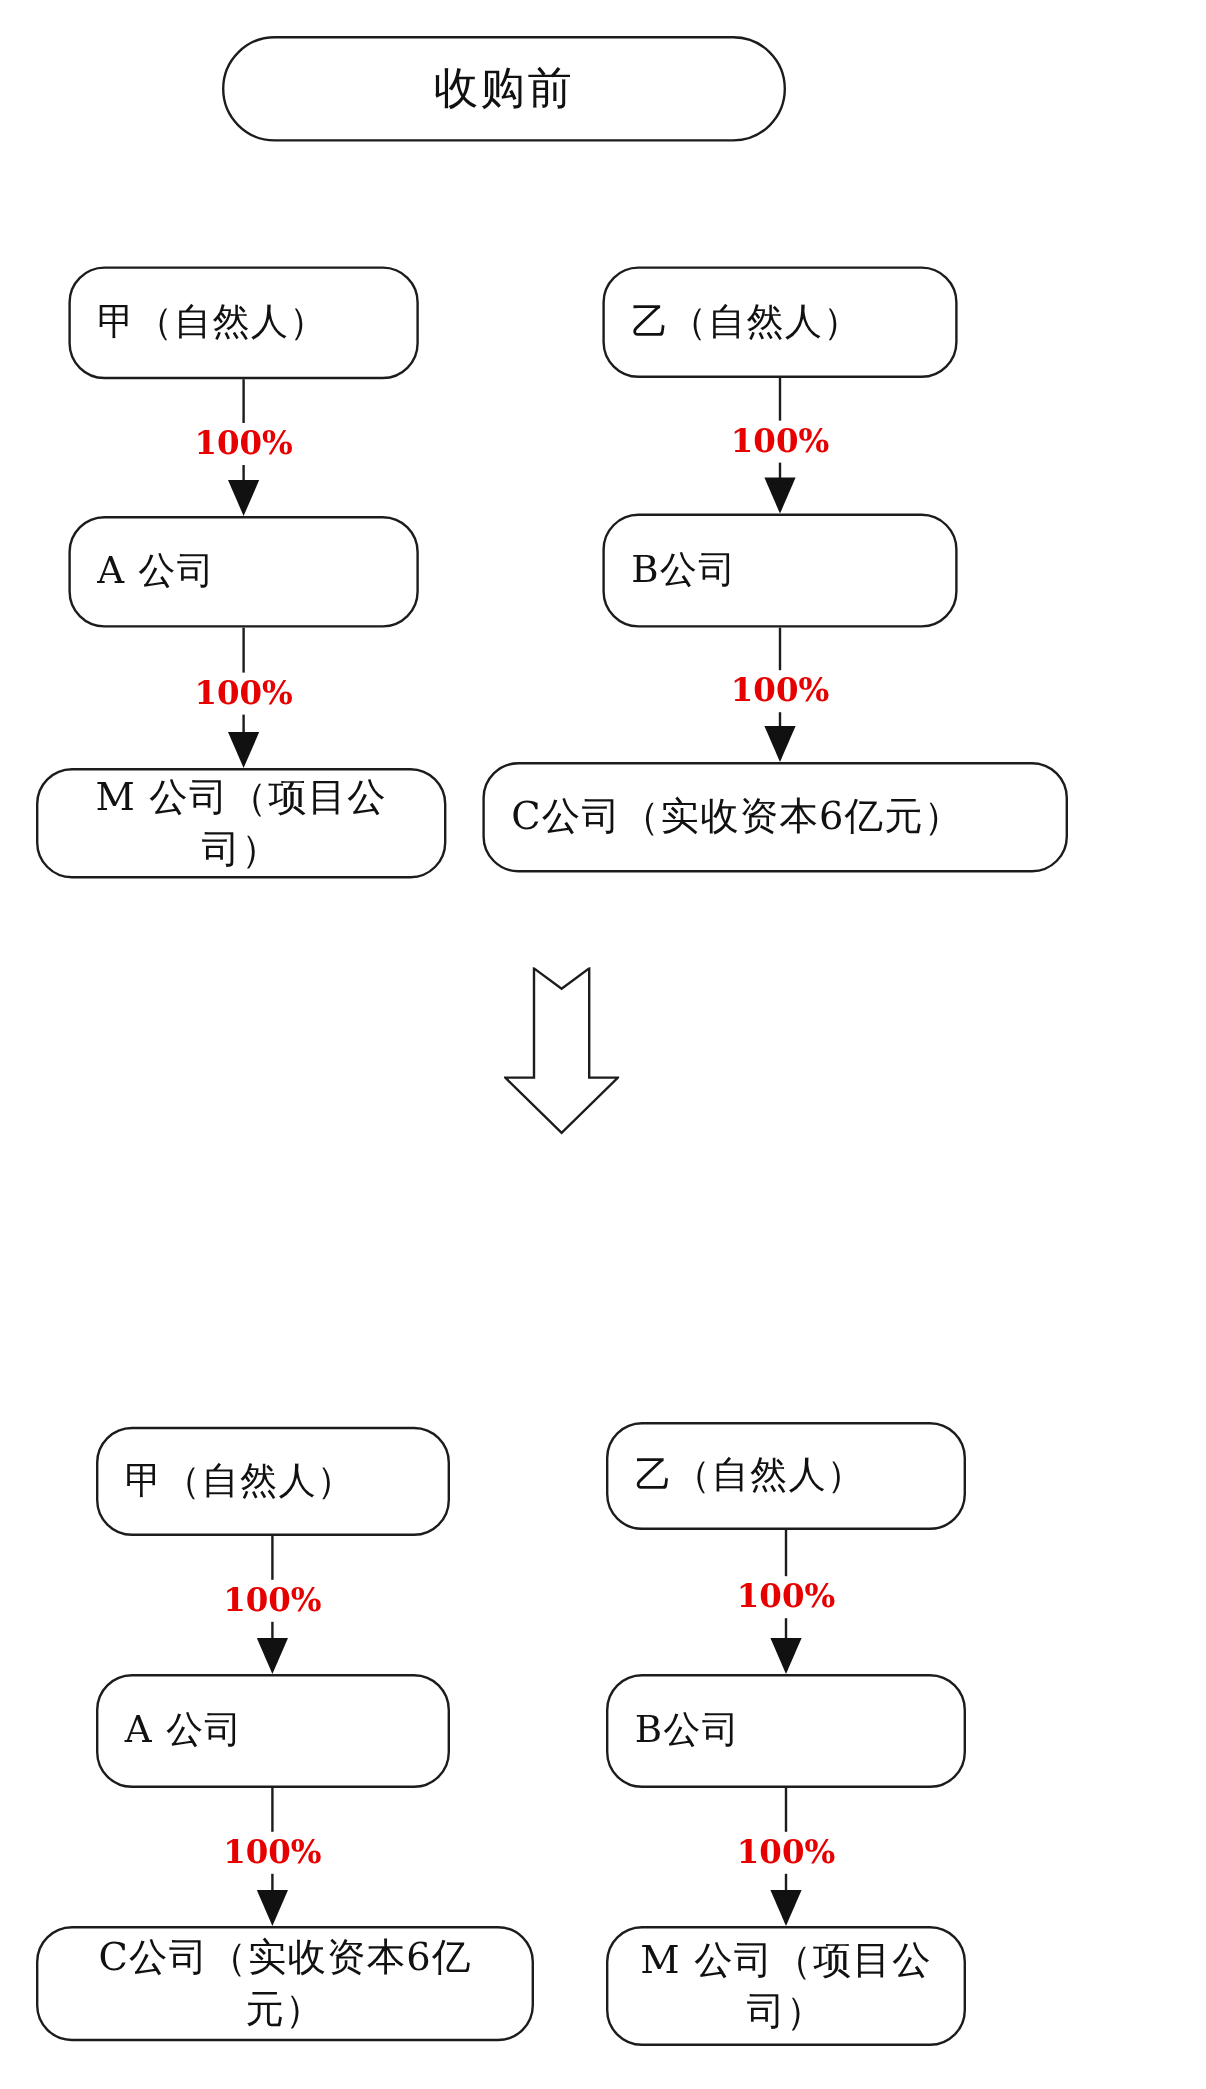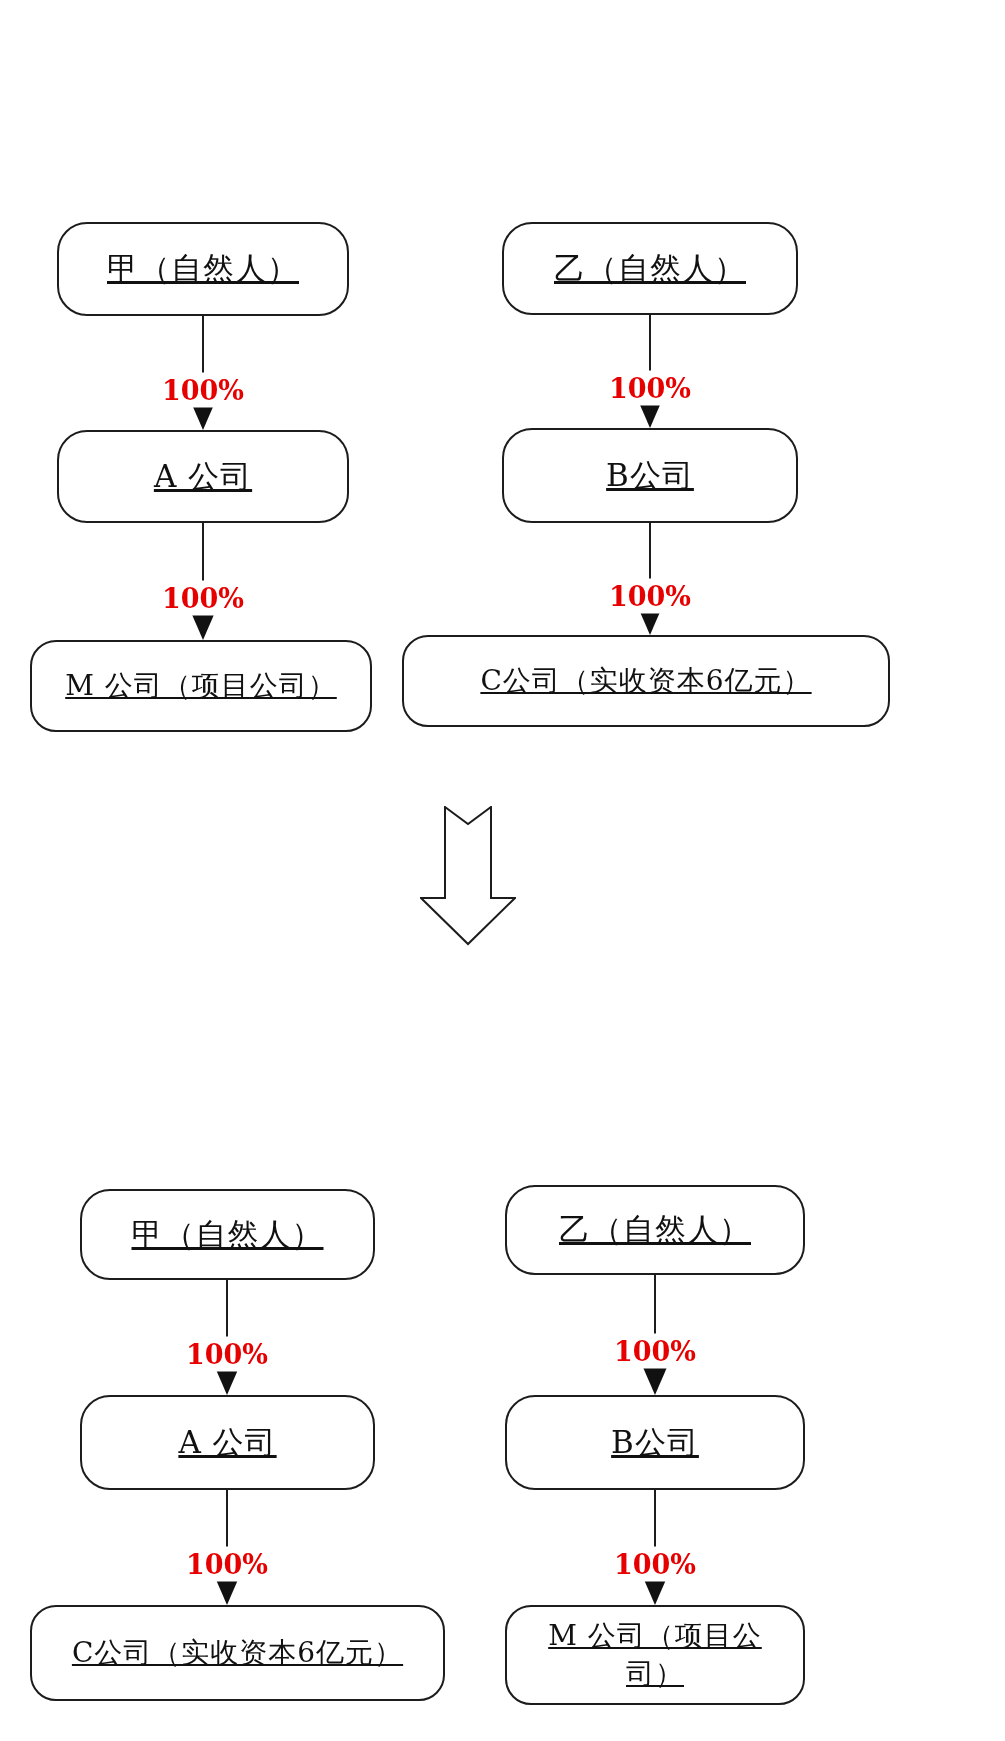--- a/index.html
+++ b/index.html
@@ -9,30 +9,29 @@
     background:#ffffff;
     font-family:"DejaVu Serif","Liberation Serif",serif;
     color:#111;
     overflow:hidden;
   }
   .node{
     position:absolute;
     border:2px solid #1c1c1c;
     border-radius:30px;
     background:#fff;
-    display:flex;align-items:center;justify-content:center;
+    display:flex;align-items:center;
     text-align:center;
     font-size:31px;
     line-height:1.35;
     padding:0 22px;
     box-sizing:border-box;
     letter-spacing:1px;
-    text-decoration:underline;
   }
-  .node.wide{font-size:28px;border-radius:26px;}
+  .node.wide{font-size:32px;}
   .pill{
     position:absolute;
     border:2px solid #1c1c1c;
     border-radius:46px;
     background:#fff;
     display:flex;align-items:center;justify-content:center;
     font-size:37px;
     letter-spacing:2px;
     box-sizing:border-box;
   }
@@ -49,29 +48,31 @@
   }
   .pct{
     position:absolute;top:47%;left:0;
     transform:translate(-50%,-50%);
     background:#fff;
     color:#e60000;
     font-size:27px;
     font-weight:600;
     padding:2px 5px;
     white-space:nowrap;
-    margin-top:20px;
   }
   .bigarrow{position:absolute;left:420px;top:806px;width:96px;height:140px;}
 </style>
 </head>
 <body>
 
 <div id="canvas">
 
+  <div class="pill" style="left:185px;top:30px;width:470px;height:88px">
+    <span>收购前</span>
+  </div>
 
   <div class="node" style="left:57px;top:222px;width:292px;height:94px">
     <span>甲（自然人）</span>
   </div>
 
   <div class="connector" style="left:203px;top:316px;height:114px">
     <span class="cline"></span>
     <span class="arrowhead"></span>
     <span class="pct">100%</span>
   </div>

